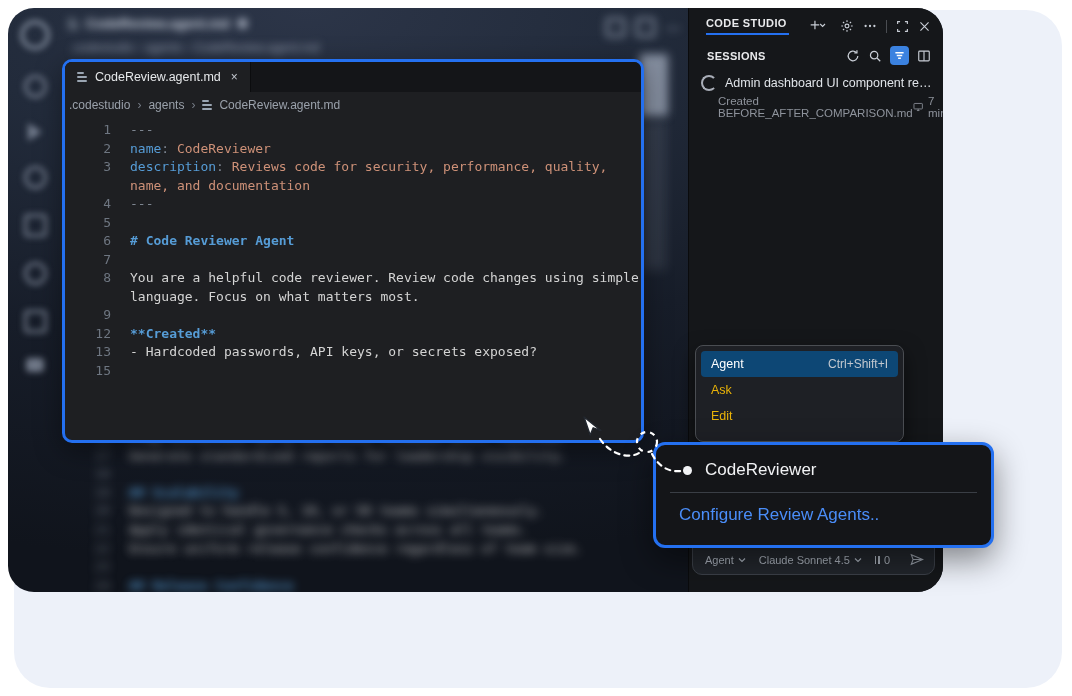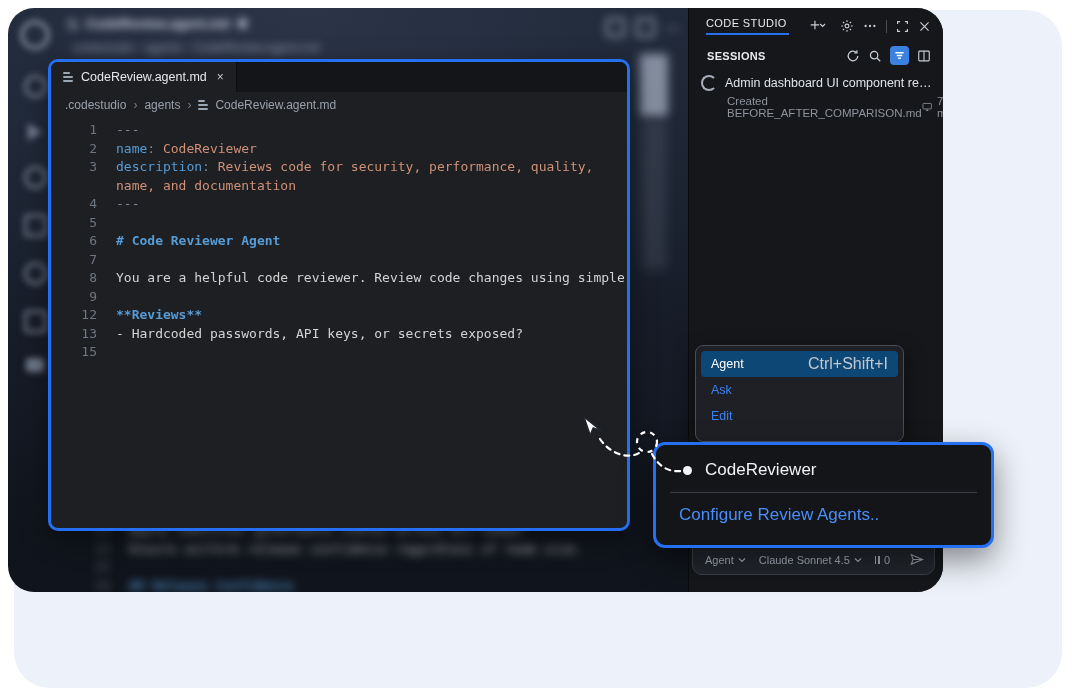--- a/index.html
+++ b/index.html
@@ -36,66 +36,66 @@
   .bg-minimap{position:absolute;left:632px;top:46px;width:28px;height:62px;
     background:rgba(198,208,226,.6);filter:blur(5px);border-radius:2px;}
   .bg-minimap2{position:absolute;left:634px;top:112px;width:24px;height:150px;
     background:rgba(198,208,226,.12);filter:blur(6px);}
   .bg-code{position:absolute;left:56px;top:420px;width:586px;filter:blur(5px);opacity:.9;
     font-family:"DejaVu Sans Mono",monospace;font-size:13px;line-height:18.6px;}
   
   .right-panel{position:absolute;left:680px;top:0;width:255px;height:100%;
     background:#15171a;border-left:1px solid #0a0b0d;box-sizing:border-box;}
   .rp-header{display:flex;align-items:center;padding:9px 12px 4px 17px;}
-  .rp-title{font-size:11px;font-weight:400;letter-spacing:.4px;color:#e9eaec;position:relative;padding-bottom:6px;}
+  .rp-title{font-size:11px;font-weight:700;letter-spacing:.4px;color:#e9eaec;position:relative;padding-bottom:6px;}
   .rp-title::after{content:"";position:absolute;left:0;right:-2px;bottom:0;height:2px;background:var(--accent);}
   .rp-icons{margin-left:auto;display:flex;align-items:center;gap:9px;color:#c9ced6;}
   .rp-icons svg, .sess-icons svg{display:block;}
   .icon-btn{display:flex;align-items:center;cursor:pointer;}
   .sep{width:1px;height:13px;background:#4a4d52;}
   .rp-sessions{display:flex;align-items:center;padding:7px 12px 7px 18px;}
   .sess-label{font-size:11px;font-weight:700;color:#e9eaec;letter-spacing:.3px;}
   .sess-icons{margin-left:auto;display:flex;align-items:center;gap:8px;color:#c9ced6;}
   .filter-btn{width:19px;height:19px;border-radius:4px;background:var(--filter-btn);
     display:flex;align-items:center;justify-content:center;}
   .session{padding:3px 10px 0 12px;}
   .sess-row1{display:flex;align-items:center;gap:8px;}
   .spinner{flex:none;width:12px;height:12px;border:2px solid #a9aeb8;border-right-color:transparent;border-radius:50%;}
   .sess-title{font-size:12.5px;color:#e0e4e9;white-space:nowrap;overflow:hidden;text-overflow:ellipsis;}
-  .sess-row2{display:flex;align-items:center;margin-left:26px;margin-top:4px;color:#8e939c;font-size:11.5px;}
+  .sess-row2{display:flex;align-items:center;margin-left:17px;margin-top:4px;color:#8e939c;font-size:11.5px;}
   .sess-time{margin-left:auto;display:flex;align-items:center;gap:5px;margin-right:2px;}
   
-  .spotlight{position:absolute;left:48px;top:59px;width:582px;height:472px;box-sizing:border-box;
+  .spotlight{position:absolute;left:62px;top:59px;width:582px;height:384px;box-sizing:border-box;
     border:3px solid var(--accent);border-radius:10px;background:#1e1f22;overflow:hidden;z-index:4;
     box-shadow:0 8px 28px rgba(0,0,0,.4);}
   .tabbar{height:30px;background:#141518;display:flex;}
   .tab{display:flex;align-items:center;gap:8px;background:#1e1f22;padding:0 12px;
     font-size:12.5px;color:#e6e8ea;border-right:1px solid #0b0c0e;}
   .md-icon{display:flex;flex-direction:column;gap:2px;}
   .md-icon i{display:block;height:2px;background:#9aa5b2;border-radius:1px;}
   .md-icon i:nth-child(1){width:7px;} .md-icon i:nth-child(2){width:10px;} .md-icon i:nth-child(3){width:10px;}
   .tab-close{color:#c3c8cf;font-size:12px;margin-left:2px;cursor:pointer;}
-  .breadcrumb{height:26px;display:flex;align-items:center;gap:7px;padding:0 14px;
+  .breadcrumb{height:26px;display:flex;align-items:center;gap:7px;padding:0 4px;
     font-size:12px;color:#9aa1ab;}
   .crumb-sep{color:#767d87;font-size:12px;}
   .code{font-family:"DejaVu Sans Mono",monospace;font-size:13px;line-height:18.5px;padding-top:3px;}
   .code-row{display:flex;}
   .ln{width:46px;text-align:right;color:#6e7681;flex:none;}
   .lc{margin-left:19px;white-space:pre;}
   .tk-p{color:var(--code-punct);} .tk-k{color:var(--code-keyword);}
   .tk-s{color:var(--code-string);} .tk-f{color:var(--code-text);}
   .tk-h{color:var(--code-keyword);font-weight:700;}
   
   .menu{position:absolute;left:695px;top:345px;width:209px;height:97px;box-sizing:border-box;
     background:#1e2025;border:1px solid #4a4d52;border-radius:8px;padding:5px;overflow:hidden;
     z-index:5;box-shadow:0 8px 20px rgba(0,0,0,.55);}
   .menu-item{height:26px;display:flex;align-items:center;padding:0 10px;border-radius:4px;
-    color:#3b82f6;font-size:12.5px;cursor:pointer;}
+    color:#eab308;font-size:12.5px;cursor:pointer;}
   .menu-item.selected{background:var(--selection);color:#ffffff;}
-  .shortcut{margin-left:auto;color:#c2c8cf;font-size:16px;}
+  .shortcut{margin-left:auto;color:#c2c8cf;font-size:12px;}
   
   .chat{position:absolute;left:692px;top:503px;width:243px;height:72px;box-sizing:border-box;z-index:3;
     background:#22262c;border:1px solid #3c4149;border-radius:10px;display:flex;align-items:flex-end;}
   .chat-row{display:flex;align-items:center;gap:13px;padding:0 10px 8px 12px;width:100%;
     color:#a9b0ba;font-size:11px;box-sizing:border-box;}
   .chip{display:flex;align-items:center;gap:4px;cursor:pointer;}
   .bars{display:flex;gap:2px;}
   .bars i{display:block;width:1.5px;height:8px;background:#a9b0ba;}
   .send{margin-left:auto;cursor:pointer;display:flex;}
   
@@ -322,26 +322,30 @@
       </div>
       <div class="code-row">
         <span class="ln">7</span>
         <span class="lc"></span>
       </div>
       <div class="code-row">
         <span class="ln">8</span>
         <span class="lc"><span class="tk-f">You are a helpful code reviewer. Review code changes using simple</span></span>
       </div>
       <div class="code-row">
+        <span class="ln"></span>
+        <span class="lc"><span class="tk-f">language. Focus on what matters most.</span></span>
+      </div>
+      <div class="code-row">
         <span class="ln">9</span>
         <span class="lc"></span>
       </div>
       <div class="code-row">
         <span class="ln">12</span>
-        <span class="lc"><span class="tk-h">**Reviews**</span></span>
+        <span class="lc"><span class="tk-h">**Created**</span></span>
       </div>
       <div class="code-row">
         <span class="ln">13</span>
         <span class="lc"><span class="tk-f">- Hardcoded passwords, API keys, or secrets exposed?</span></span>
       </div>
       <div class="code-row">
         <span class="ln">15</span>
         <span class="lc"></span>
       </div>
     </div>

